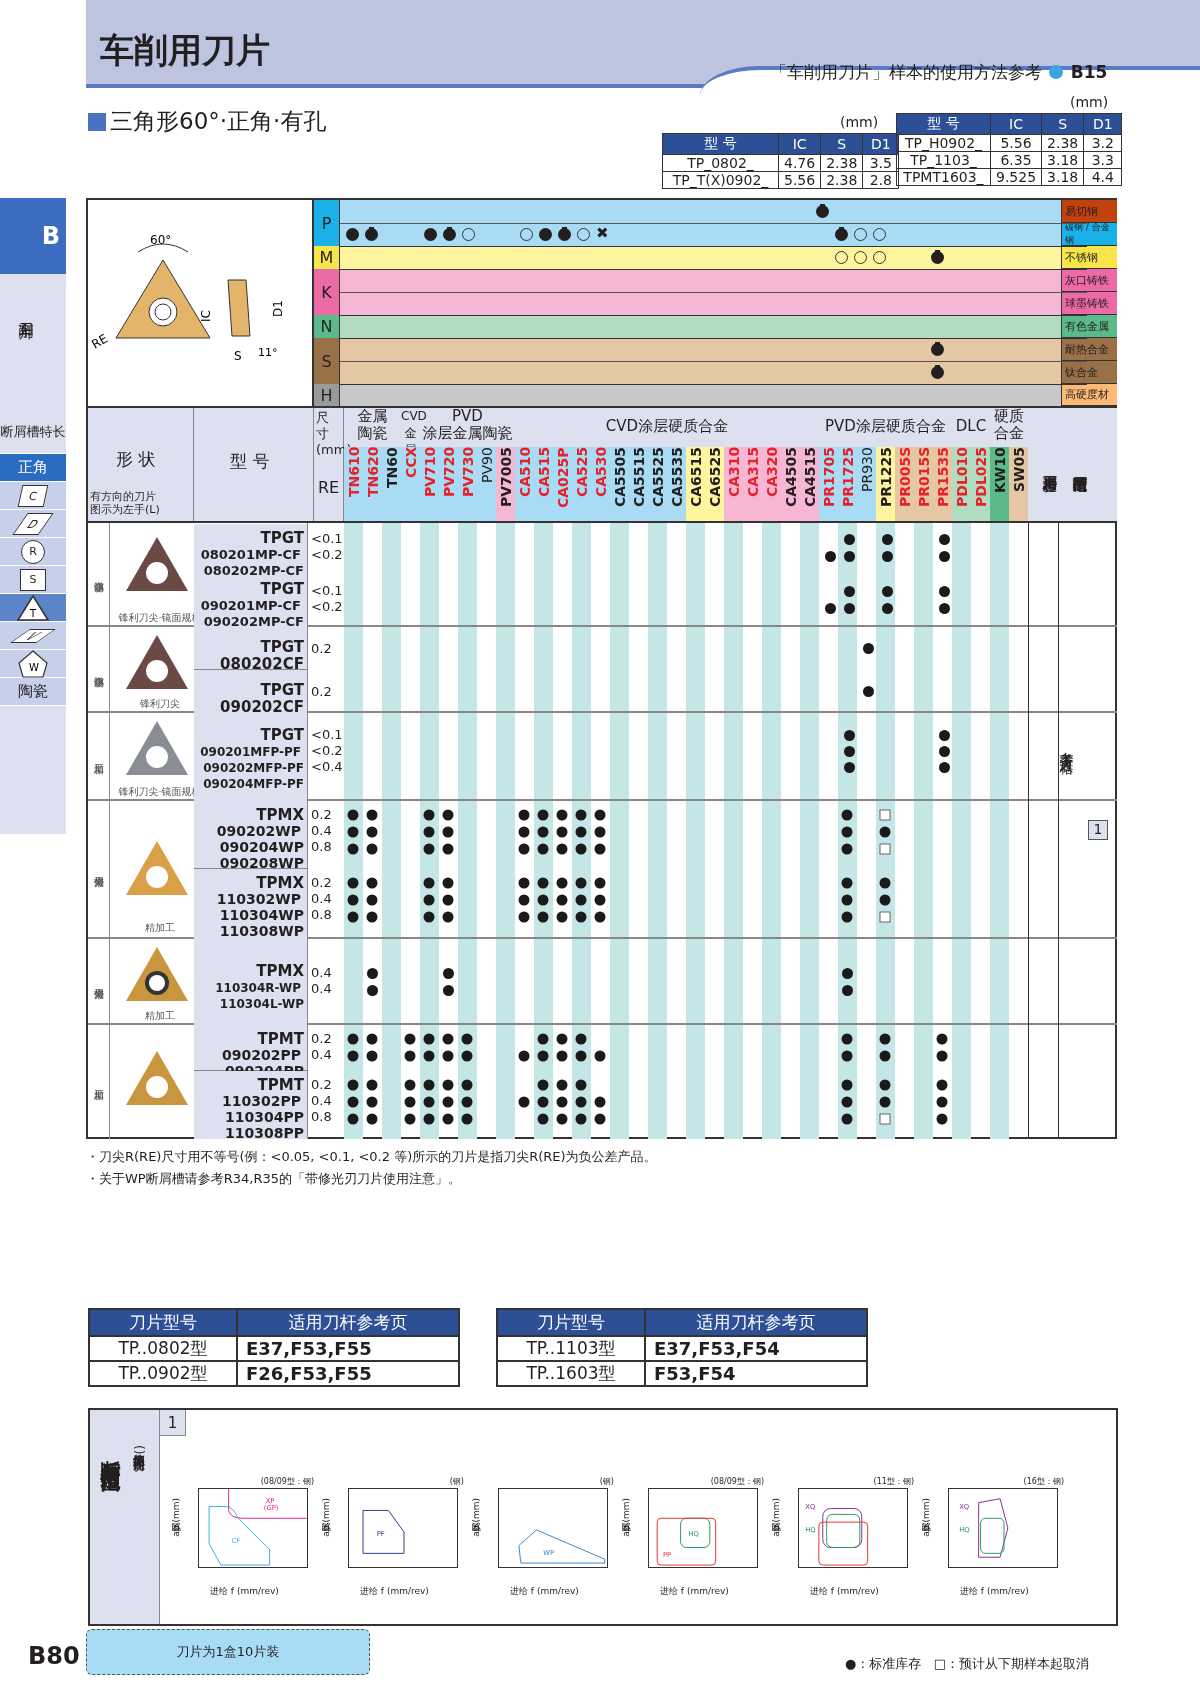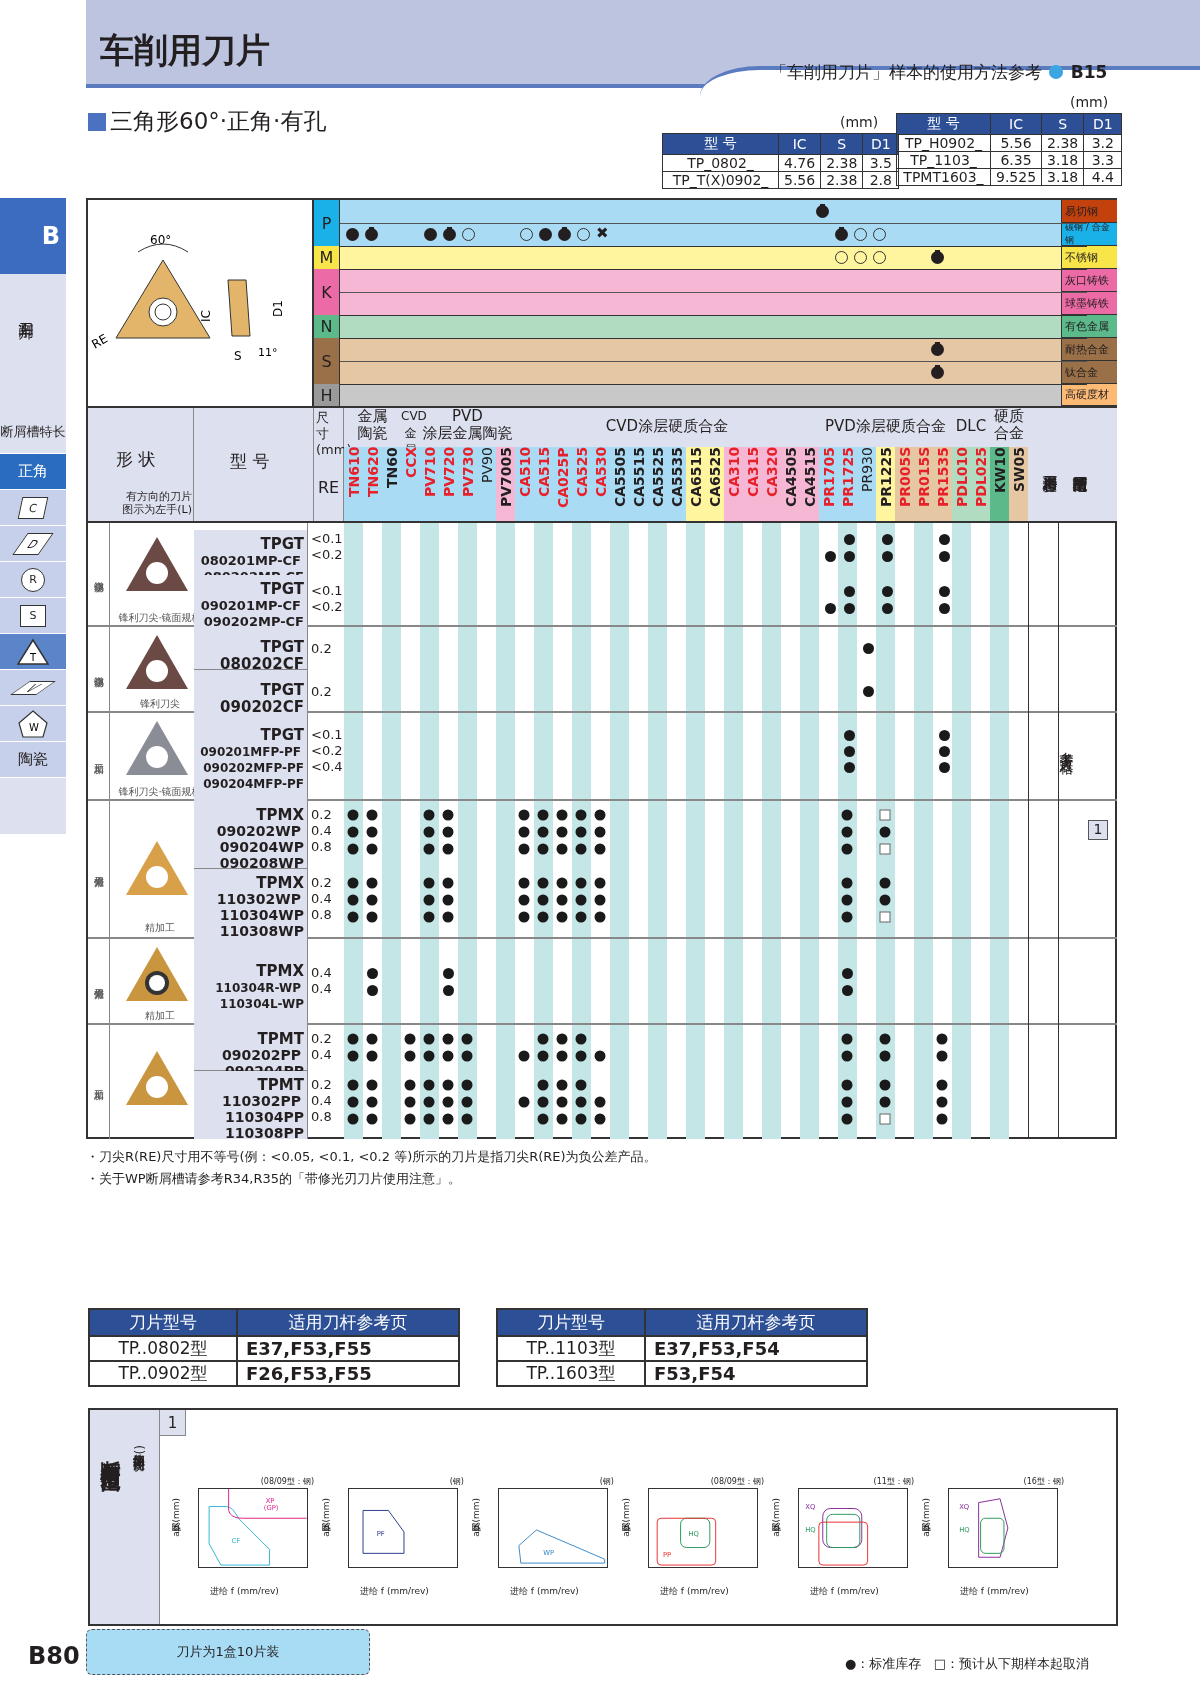--- a/index.html
+++ b/index.html
@@ -13,21 +13,21 @@
 .sub{position:absolute;left:88px;top:106px;font-size:23px}
 .sub .sq{display:inline-block;width:18px;height:18px;background:#4a72c0;margin-right:4px;vertical-align:-2px}
 table.dim{position:absolute;border-collapse:collapse;font-size:14px}
 table.dim th{background:#2c4f96;color:#fff;font-weight:normal;border:1px solid #333;padding:1px 6px;text-align:center}
 table.dim td{border:1px solid #333;padding:0 5px;text-align:center}
 .mm{position:absolute;font-size:14px}
 .sidetab{position:absolute;left:0;top:198px;width:66px;height:76px;background:#3c6cc0;color:#fff;font-size:24px;font-weight:bold;text-align:right;padding:24px 6px 0 0}
 .sidestrip{position:absolute;left:0;top:274px;width:66px;height:560px;background:#dde1ef}
 .sidev{position:absolute;left:16px;top:310px;font-size:15px;writing-mode:vertical-rl;letter-spacing:1px}
 .sidenav{position:absolute;left:0;top:410px;width:66px}
-.sn{height:36px;border-bottom:1px solid #fff;background:#c6d0ea;display:flex;align-items:center;justify-content:center;font-size:13px}
+.sn{height:28px;border-bottom:1px solid #fff;background:#c6d0ea;display:flex;align-items:center;justify-content:center;font-size:13px}
 .sn.top{height:44px;background:#dde1ef;text-align:center;line-height:15px}
 .sn.act{background:#2a6cc0;color:#fff;font-size:15px}
 .sn.sel{background:#5b85c8}
 .sn .shape{width:26px;height:22px;border:1.5px solid #333;display:flex;align-items:center;justify-content:center;font-size:11px;background:#fff}
 .grid{position:absolute;left:86px;top:198px;width:1031px;height:941px;border:2px solid #333}
 .ins-draw{position:absolute;left:0;top:0;width:226px;height:206px;background:#fff;border-right:2px solid #333}
 .mat{position:absolute;left:226px;top:0;width:803px;height:206px}
 .matrow{position:absolute;left:0;width:803px;display:flex}
 .matlbl{position:absolute;left:0;width:26px;display:flex;align-items:center;justify-content:center;font-size:16px;border-right:1px solid #333}
 .matname{position:absolute;right:0;width:56px;font-size:11px;display:flex;align-items:center;padding-left:3px;border-left:1px solid #333;border-bottom:1px solid #333}
@@ -243,21 +243,21 @@
     <div class="sym open" style="left:540px;top:51px"></div>
     <div class="sym open" style="left:559px;top:51px"></div>
     <div class="sym notch" style="left:617px;top:51px"></div>
     <div class="sym notch" style="left:617px;top:143px"></div>
     <div class="sym notch" style="left:617px;top:166px"></div>
   </div>
 
   <div class="hdrrow">
     <div style="position:absolute;left:0;top:0;width:106px;height:113px;border-right:1px solid #888">
       <div style="position:absolute;left:28px;top:40px;font-size:17px">形 状</div>
-      <div style="position:absolute;left:2px;top:82px;width:102px;font-size:11px;text-align:right;white-space:pre-line;line-height:13px">有方向的刀片
+      <div style="position:absolute;left:2px;top:82px;width:102px;font-size:11px;text-align:left;white-space:pre-line;line-height:13px">有方向的刀片
 图示为左手(L)</div>
     </div>
     <div style="position:absolute;left:106px;top:0;width:120px;height:113px;border-right:1px solid #888">
       <div style="position:absolute;left:36px;top:42px;font-size:17px">型 号</div>
     </div>
     <div style="position:absolute;left:226px;top:0;width:30px;height:113px;border-right:1px solid #888">
       <div style="font-size:13px;white-space:pre-line;line-height:16px;padding:2px">尺寸
 (mm)</div>
       <div style="position:absolute;top:70px;left:4px;font-size:16px">RE</div>
     </div>
@@ -337,21 +337,21 @@
 
     <div class="sect" style="top:0;height:104px">
       <div class="shapecol">
         <div class="cat">微小切深</div>
         <svg class="photo" style="top:10px">
             <polygon points="35,4 66,58 4,58" fill="#6b4a46"></polygon>
             <circle cx="35" cy="40" r="11" fill="#fff"></circle>
           </svg>
         <div class="cap" style="top:88px">锋利刀尖·镜面规格</div>
       </div>
-      <div class="model" style="top:7px;height:52px;padding-top:6px;border-bottom:1px solid #888">
+      <div class="model" style="top:1px;height:52px;padding-top:6px;border-bottom:1px solid #888">
           <span><b style="font-size:15px">TPGT</b> <span style="display:inline">080201MP-CF</span></span>
           <span>080202MP-CF</span>
         </div>
       <div class="model" style="top:52px;height:52px;padding-top:6px">
           <span><b style="font-size:15px">TPGT</b> <span style="display:inline">090201MP-CF</span></span>
           <span>090202MP-CF</span>
         </div>
       <div class="re" style="top:8px">
           <span>&lt;0.1</span>
           <span>&lt;0.2</span>

